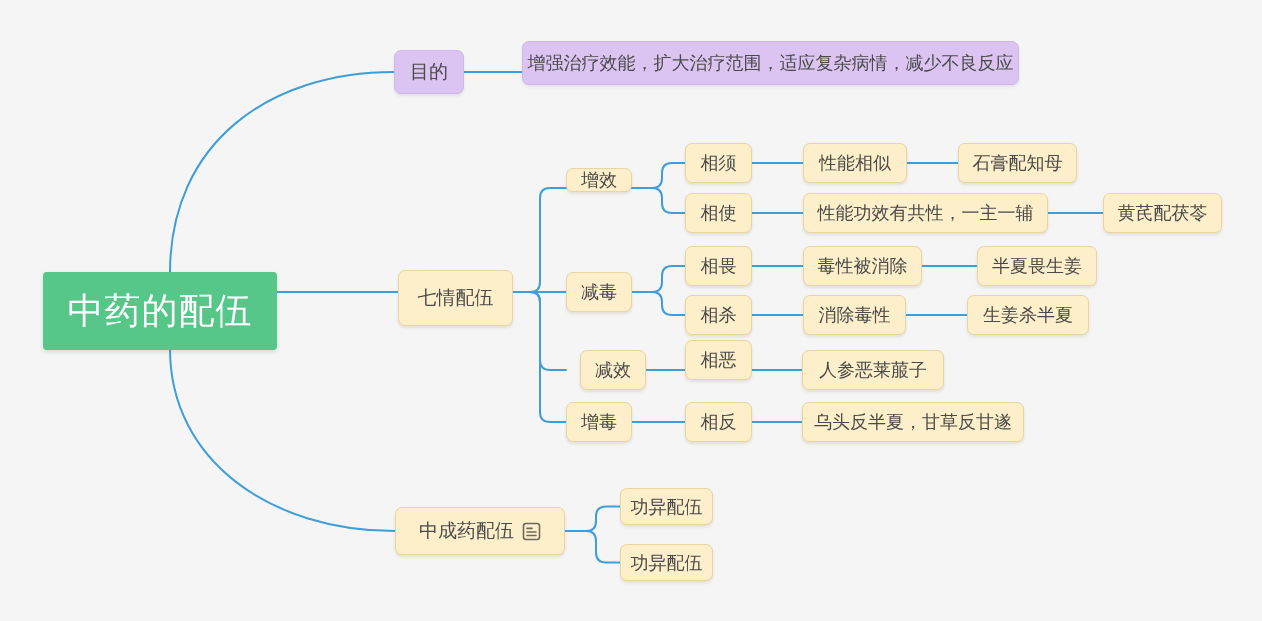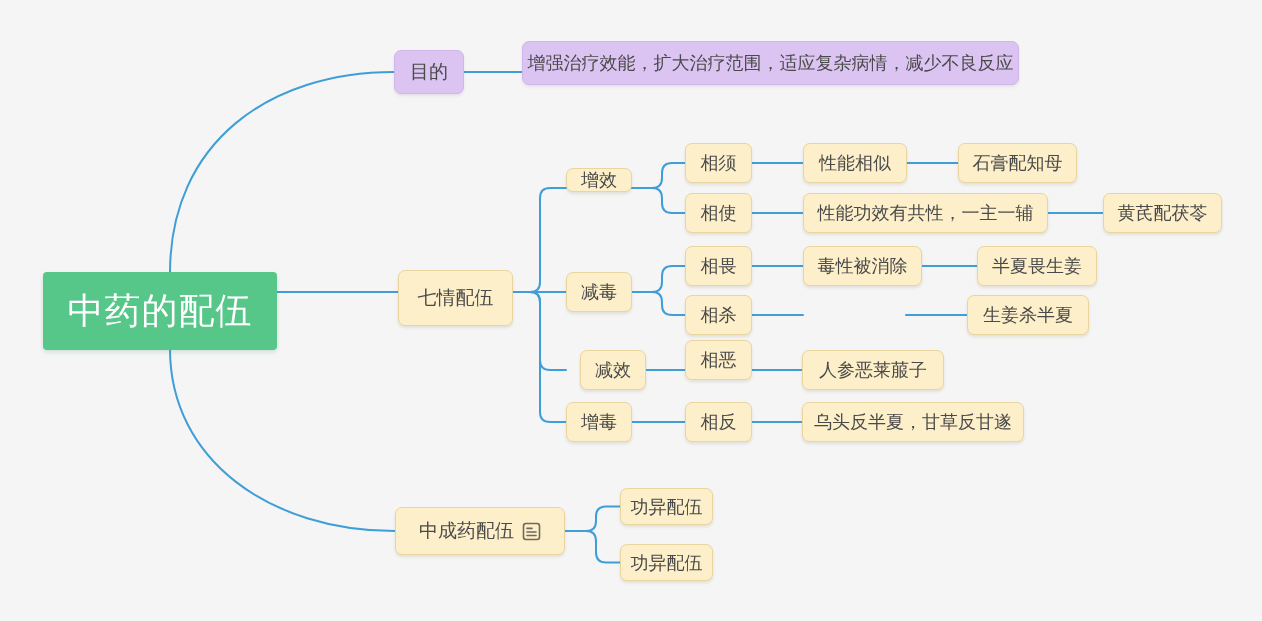--- a/index.html
+++ b/index.html
@@ -124,20 +124,23 @@
 
   <div class="node yellow" id="n-xn-xiangsi" style="left:803px;top:143px;width:104px;height:40px">
     <span class="lbl">性能相似</span>
   </div>
   <div class="node yellow" id="n-gongxing" style="left:803px;top:193px;width:245px;height:40px">
     <span class="lbl">性能功效有共性，一主一辅</span>
   </div>
   <div class="node yellow" id="n-duxing" style="left:803px;top:246px;width:119px;height:40px">
     <span class="lbl">毒性被消除</span>
   </div>
+  <div class="node yellow" id="n-xiaochu" style="left:803px;top:295px;width:103px;height:40px">
+    <span class="lbl">消除毒性</span>
+  </div>
   <div class="node yellow" id="n-renshen" style="left:802px;top:350px;width:142px;height:40px">
     <span class="lbl">人参恶莱菔子</span>
   </div>
   <div class="node yellow" id="n-wutou" style="left:802px;top:402px;width:222px;height:40px">
     <span class="lbl">乌头反半夏，甘草反甘遂</span>
   </div>
 
   <div class="node yellow" id="n-shigao" style="left:958px;top:143px;width:119px;height:40px">
     <span class="lbl">石膏配知母</span>
   </div>

